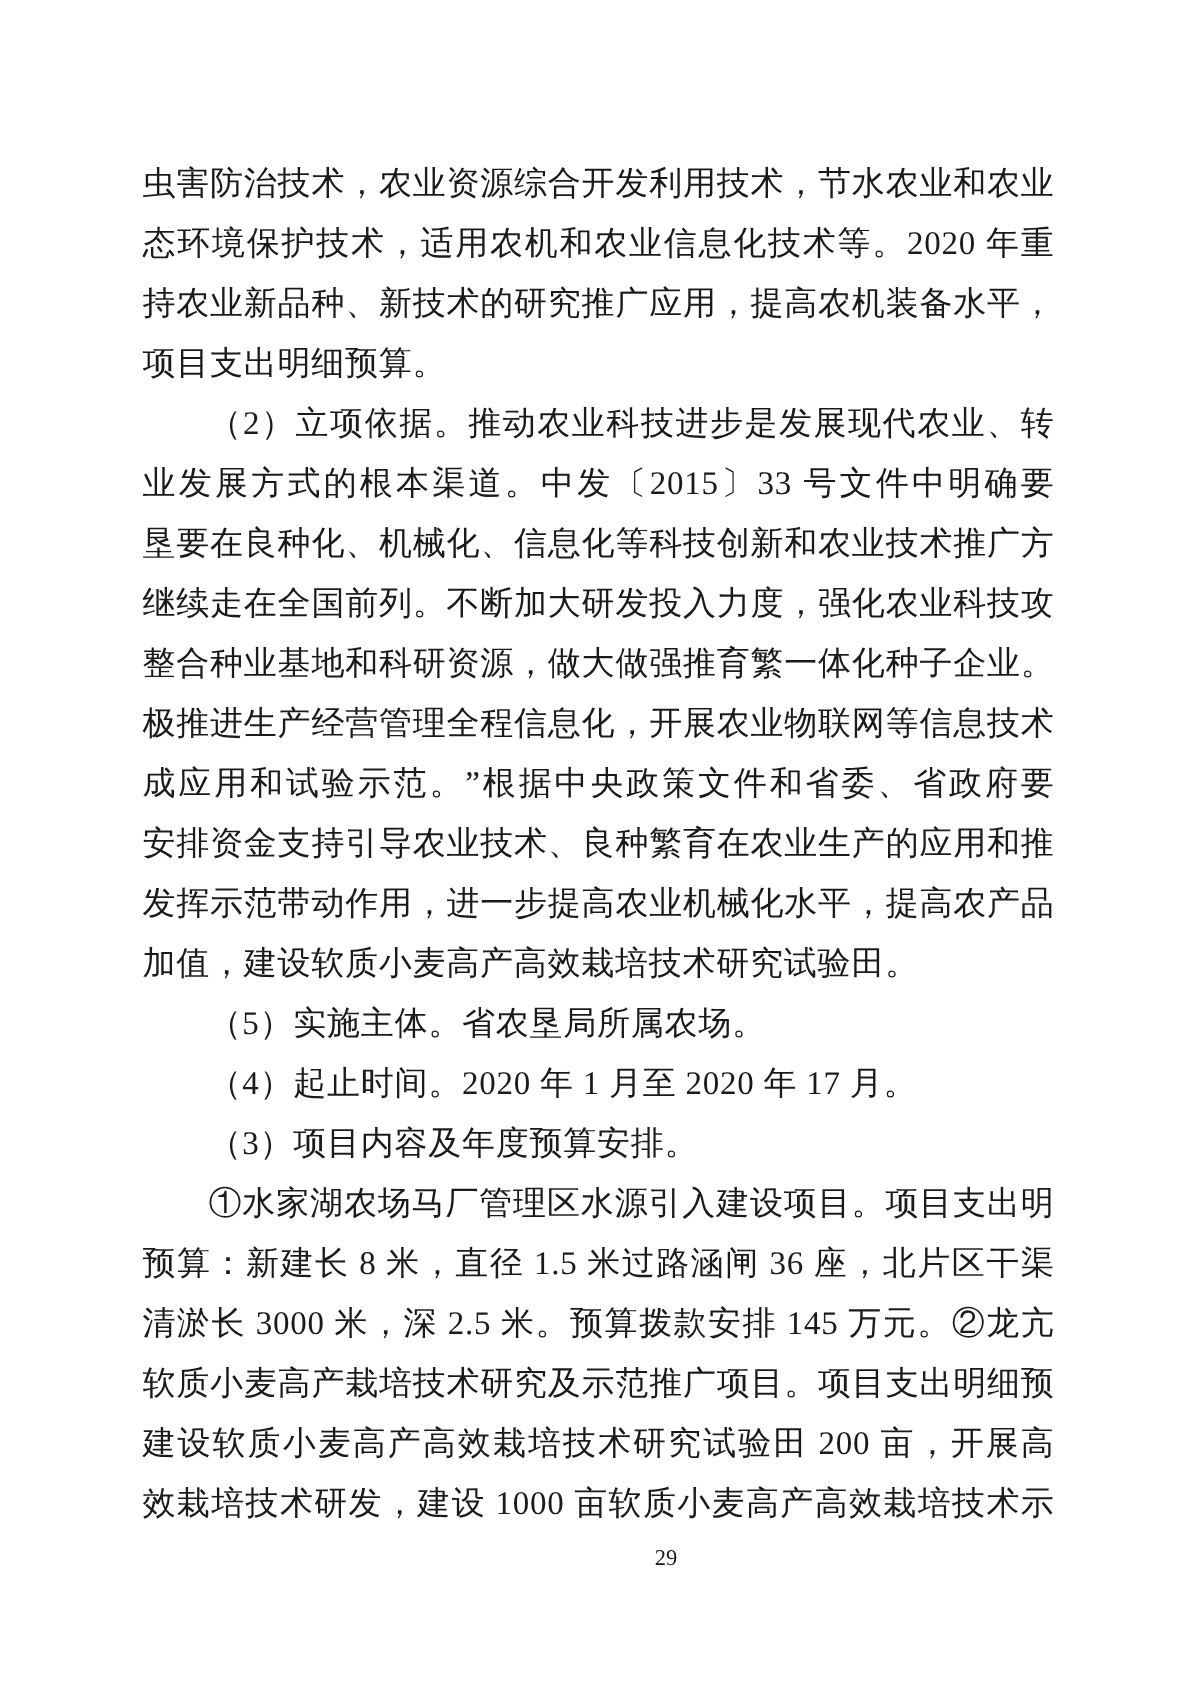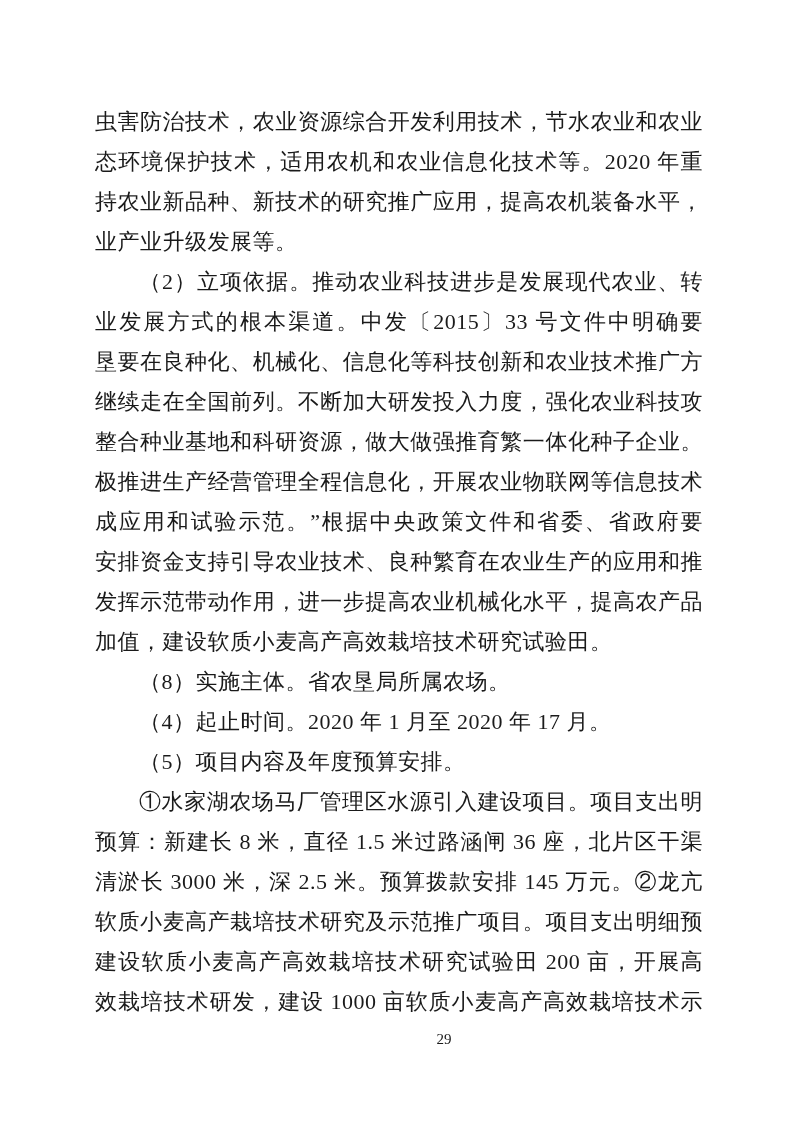--- a/index.html
+++ b/index.html
@@ -62,46 +62,46 @@
 </head>
 <body>
 
 <div class="page">
   <div class="text-block">
 
     <div class="para">
       <div class="line">虫害防治技术，农业资源综合开发利用技术，节水农业和农业生</div>
       <div class="line">态环境保护技术，适用农机和农业信息化技术等。2020 年重点支</div>
       <div class="line">持农业新品种、新技术的研究推广应用，提高农机装备水平，农</div>
-      <div class="line end">业产业升级发展等。</div>
+      <div class="line end">项目支出明细预算。</div>
     </div>
 
     <div class="para">
       <div class="line indent">（2）立项依据。推动农业科技进步是发展现代农业、转变农</div>
       <div class="line">业发展方式的根本渠道。中发〔2015〕33 号文件中明确要求“农</div>
       <div class="line">垦要在良种化、机械化、信息化等科技创新和农业技术推广方面</div>
       <div class="line">继续走在全国前列。不断加大研发投入力度，强化农业科技攻关。</div>
       <div class="line">整合种业基地和科研资源，做大做强推育繁一体化种子企业。积</div>
       <div class="line">极推进生产经营管理全程信息化，开展农业物联网等信息技术集</div>
       <div class="line">成应用和试验示范。”根据中央政策文件和省委、省政府要求，</div>
       <div class="line">安排资金支持引导农业技术、良种繁育在农业生产的应用和推广，</div>
       <div class="line">发挥示范带动作用，进一步提高农业机械化水平，提高农产品附</div>
       <div class="line end">加值，建设软质小麦高产高效栽培技术研究试验田。</div>
     </div>
 
     <div class="para">
-      <div class="line indent end">（8）实施主体。省农垦局所属农场。</div>
+      <div class="line indent end">（5）实施主体。省农垦局所属农场。</div>
     </div>
 
     <div class="para">
       <div class="line indent end">（4）起止时间。2020 年 1 月至 2020 年 17 月。</div>
     </div>
 
     <div class="para">
-      <div class="line indent end">（5）项目内容及年度预算安排。</div>
+      <div class="line indent end">（3）项目内容及年度预算安排。</div>
     </div>
 
     <div class="para">
       <div class="line indent">①水家湖农场马厂管理区水源引入建设项目。项目支出明细</div>
       <div class="line">预算：新建长 8 米，直径 1.5 米过路涵闸 36 座，北片区干渠扩挖</div>
       <div class="line">清淤长 3000 米，深 2.5 米。预算拨款安排 145 万元。②龙亢农场</div>
       <div class="line">软质小麦高产栽培技术研究及示范推广项目。项目支出明细预算：</div>
       <div class="line">建设软质小麦高产高效栽培技术研究试验田 200 亩，开展高产高</div>
       <div class="line">效栽培技术研发，建设 1000 亩软质小麦高产高效栽培技术示范</div>
     </div>

